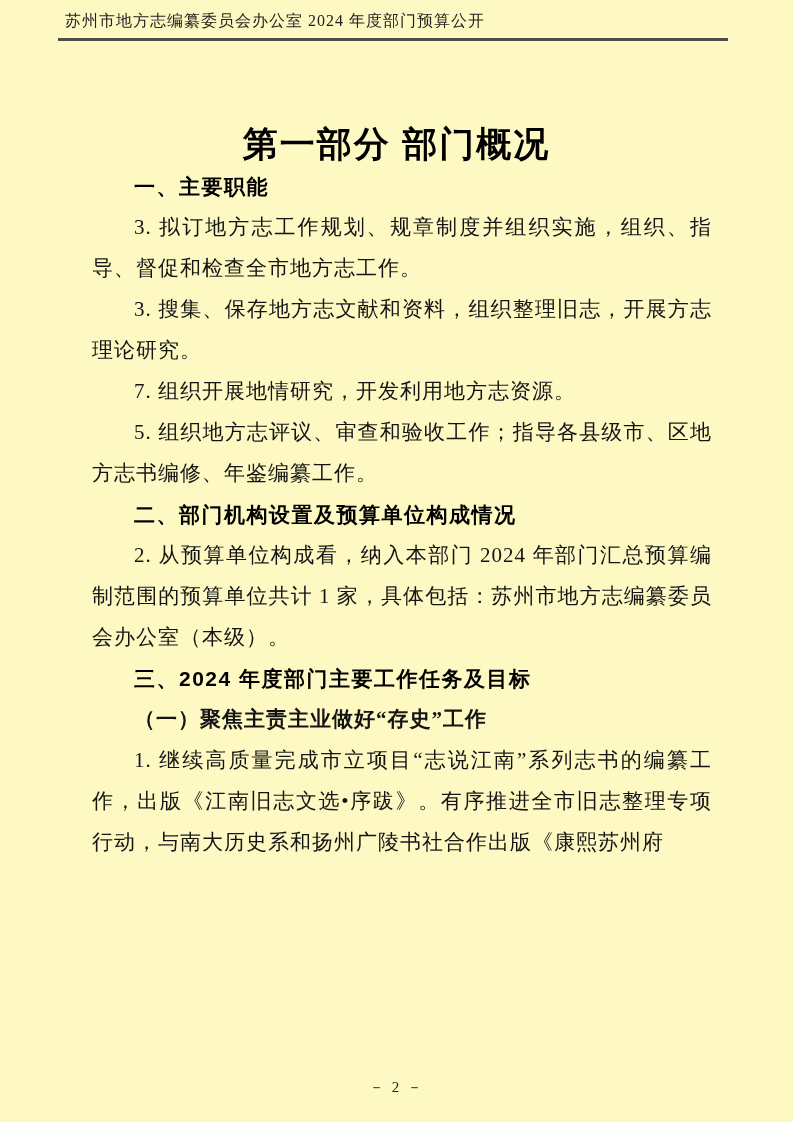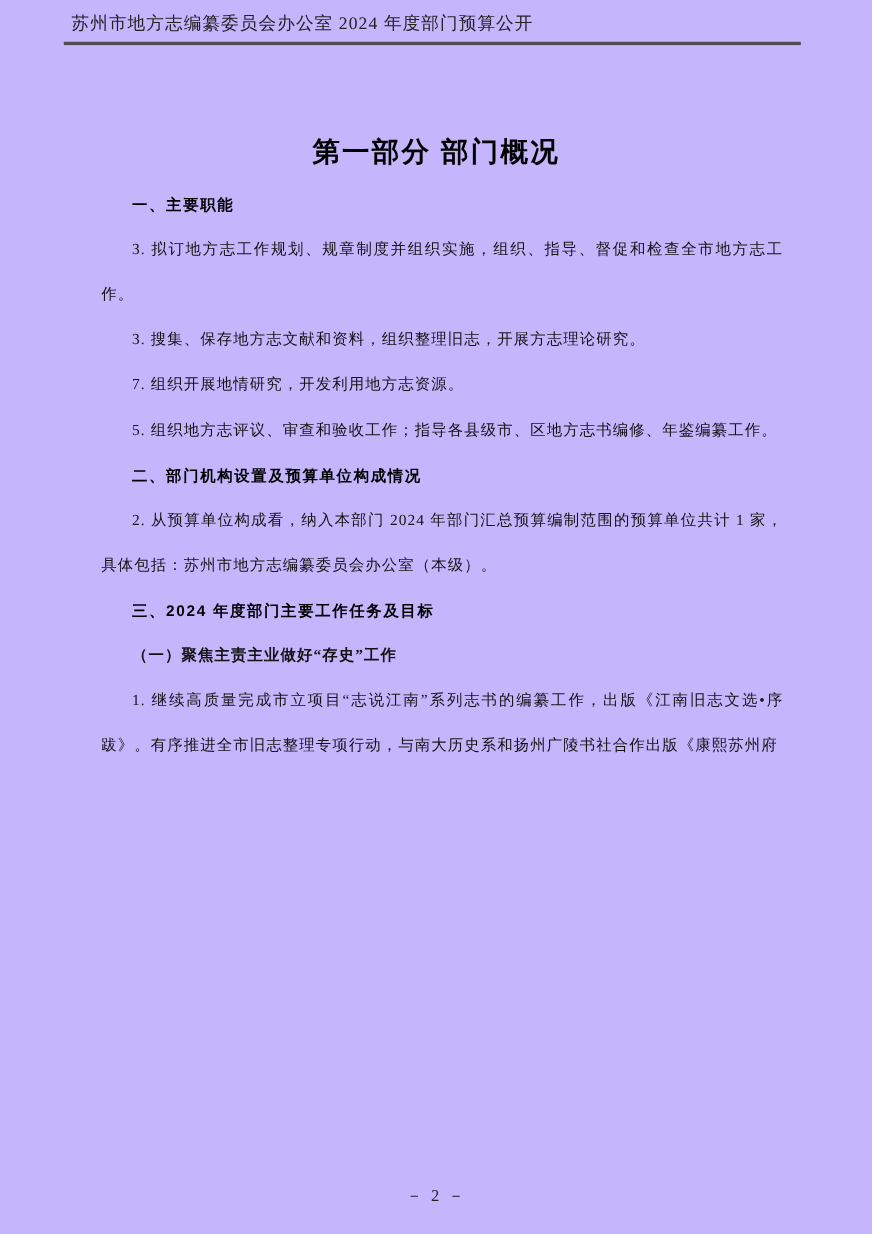--- a/index.html
+++ b/index.html
@@ -4,21 +4,21 @@
 <style>
   html, body {
     margin: 0;
     padding: 0;
     background: #ffffff;
   }
   .page {
     position: relative;
     width: 793px;
     height: 1122px;
-    background: #c4b5fd;
+    background: #fef9c3;
     overflow: hidden;
     color: #111;
     font-family: "Liberation Serif", "DejaVu Serif", serif;
   }
   
   .header-text {
     position: absolute;
     left: 65px;
     top: 11px;
     font-size: 16px;
@@ -34,33 +34,33 @@
     height: 3px;
     background: #4d4d4d;
   }
   
   .doc-title {
     position: absolute;
     left: 0;
     right: 0;
     top: 121px;
     text-align: center;
-    font-size: 25px;
+    font-size: 35px;
     font-weight: bold;
     letter-spacing: 2px;
     font-family: "Liberation Sans", "DejaVu Sans", sans-serif;
     color: #000;
   }
   
   .content {
     position: absolute;
     left: 92px;
     top: 166px;
     width: 620px;
-    font-size: 14px;
+    font-size: 21px;
     line-height: 41px;
     letter-spacing: 1px;
     text-align: justify;
     color: #141414;
   }
   .content p {
     margin: 0;
     text-indent: 2em;
   }
   .content .heading {

